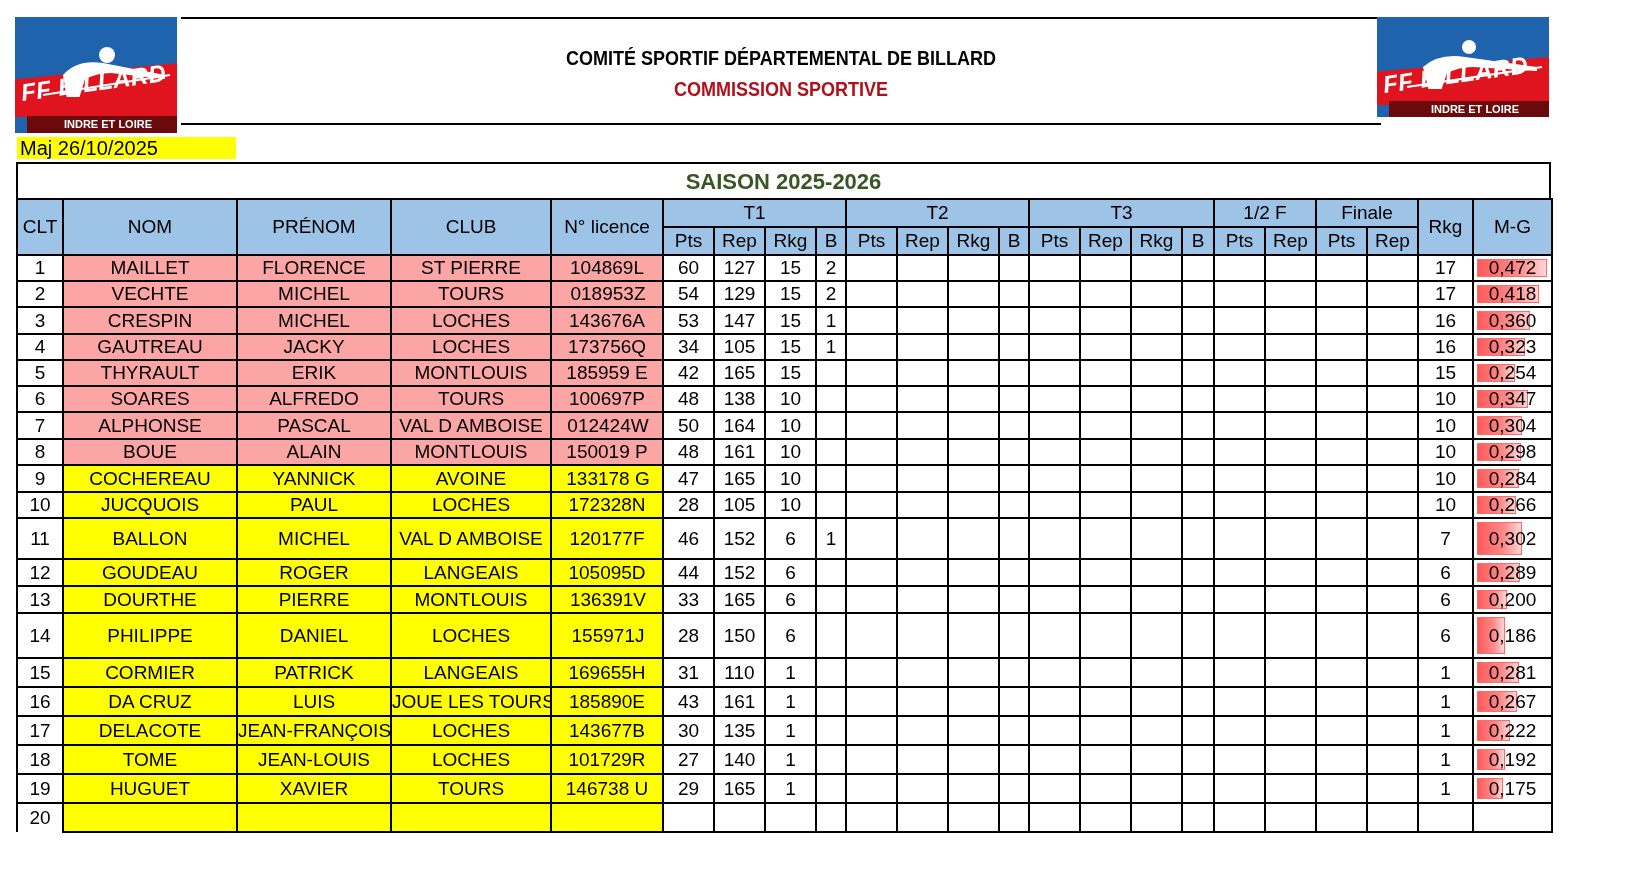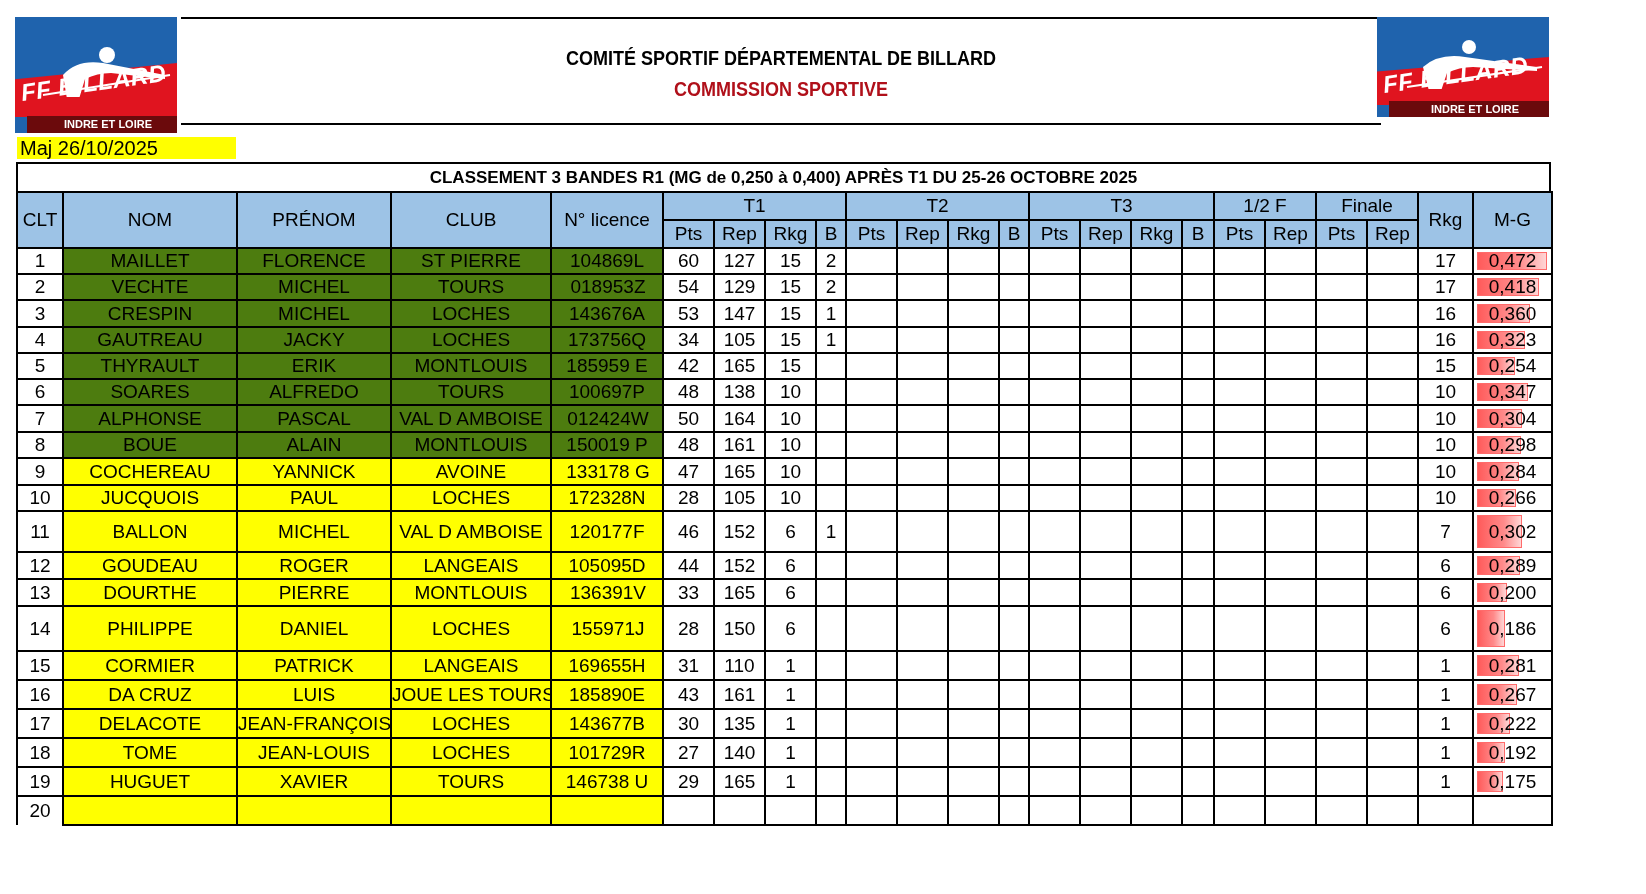--- a/index.html
+++ b/index.html
@@ -26,21 +26,21 @@
             font-family: "Liberation Sans", sans-serif; }
     .season { height: 36px; line-height: 36px; font-size: 22px; color: #375623; }
     .subtitle { height: 29px; line-height: 27px; font-size: 17px; }
     table.grid { border-collapse: collapse; table-layout: fixed; width: 1535px; font-size: 19px; }
     table.grid td, table.grid th { border: 2px solid #000; padding: 0; text-align: center; overflow: hidden;
                                    white-space: nowrap; font-weight: normal; font-family: "Liberation Sans", sans-serif; }
     table.grid th { background: #9dc3e6; }
     .hdr-top th { height: 26px; }
     .hdr-sub th { height: 26px; }
     td.blank { background: #fff; }
-    tr.grey td.ident { background: #4d7c0f; }
+    tr.grey td.ident { background: #fca5a5; }
     tr.yellow td.ident { background: #ffff00; }
     td.clt { background: #fff; }
     td.lic-left { text-align: right; padding-left: 2px !important; margin-left: 10px; }
     .mg-cell { position: relative; }
     .mg-bar { position: absolute; left: 3px; top: 3px; bottom: 3px;
               background: linear-gradient(to right, #ff5b5b 0%, #ff8a8a 60%, #ffd6d6 100%);
               border: 1px solid #ff6b6b; box-sizing: border-box; }
     .mg-val { position: relative; z-index: 1; }
     tr.last td { border-bottom: 2px solid #000; }
     tr.last td.clt { border-bottom: none; }
@@ -74,21 +74,21 @@
     <path d="M46 50 Q62 36 88 40 L160 50 L160 54 L96 50 Q82 50 70 56 L64 74 L52 74 Z" fill="#fff"></path>
     <line x1="30" y1="70" x2="165" y2="50" stroke="#fff" stroke-width="2"></line>
   </svg>
   <div class="brand" style="left:8px; top:54px; font-size:24px;">FF BILLARD</div>
   <div class="dark" style="height:16px; font-size:11px; line-height:16px;">INDRE ET LOIRE</div>
 </div>
 
 <div class="maj">Maj  26/10/2025</div>
 
 <div class="sheet">
-  <div class="band subtitle">CLASSEMENT 3 BANDES R1 (MG de 0,250 à 0,400) APRÈS T1 DU  25-26 OCTOBRE 2025</div>
+  <div class="band season">SAISON 2025-2026</div>
 
   <table class="grid">
     <colgroup>
       <col style="width:46px">
         <col style="width:174px">
         <col style="width:154px">
         <col style="width:160px">
         <col style="width:112px">
       <col style="width:51px">
         <col style="width:51px">

